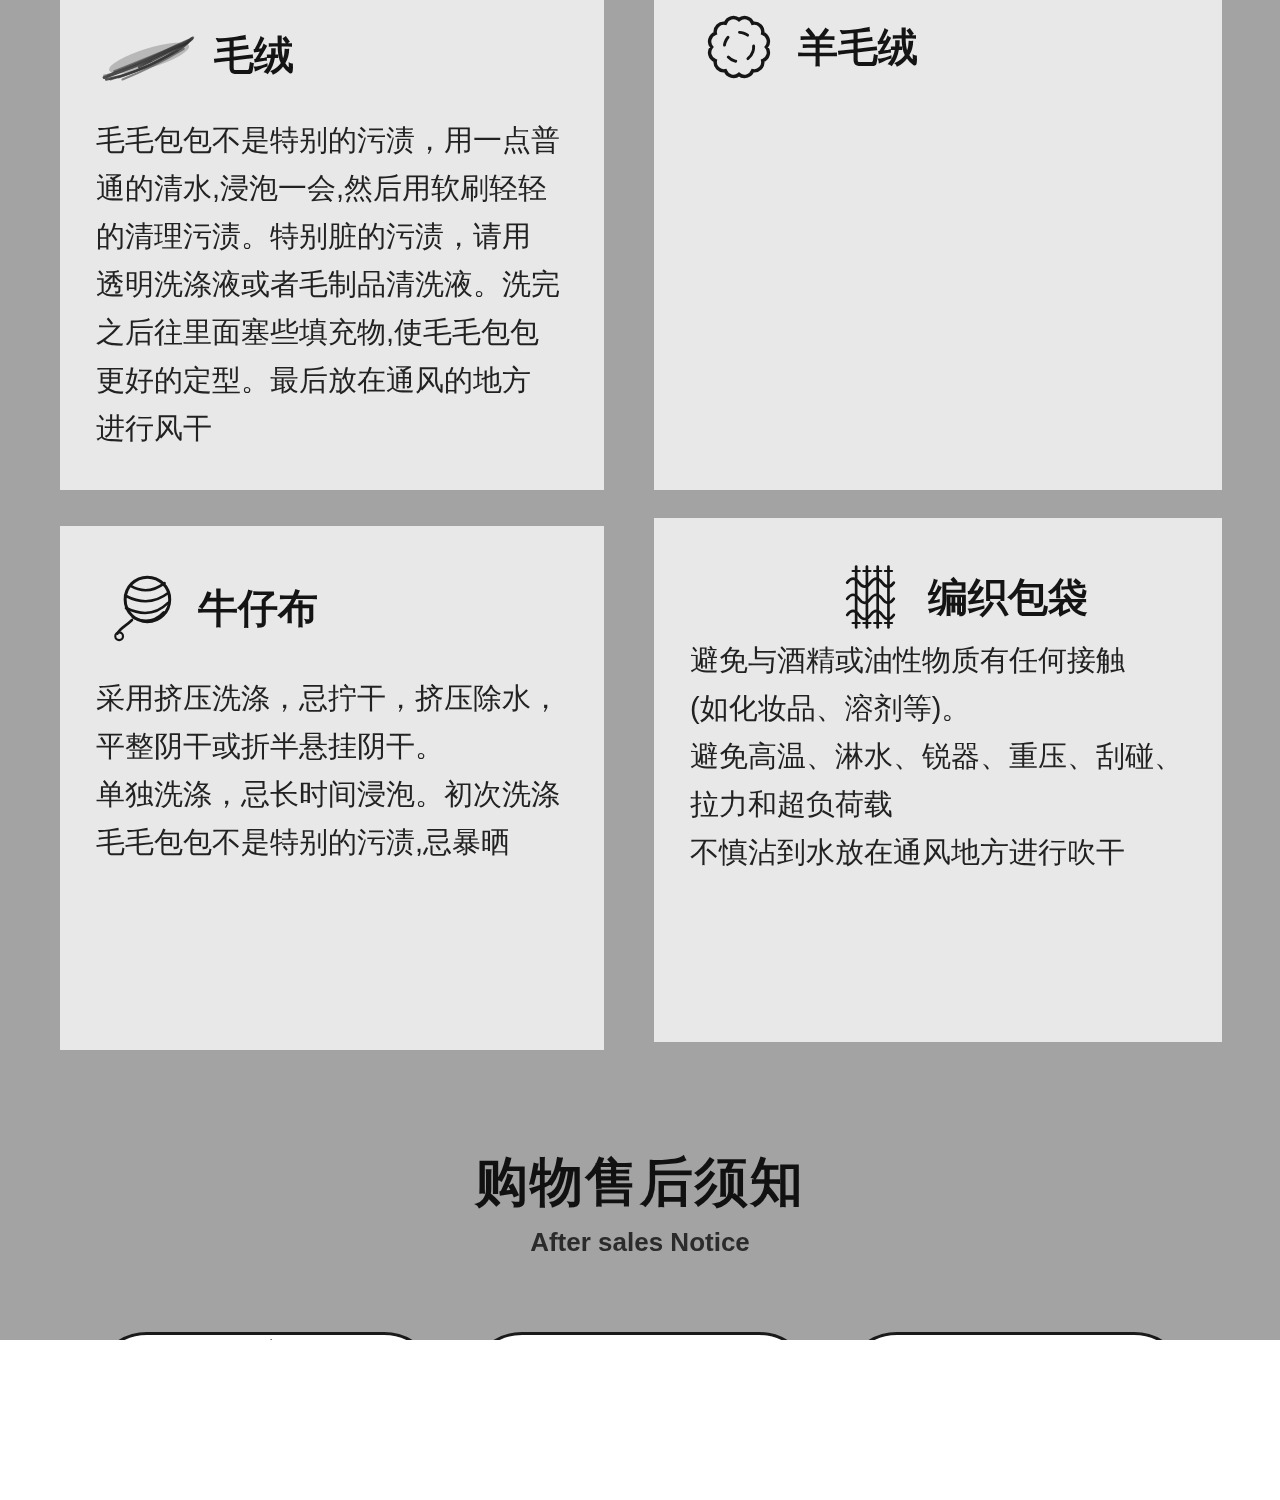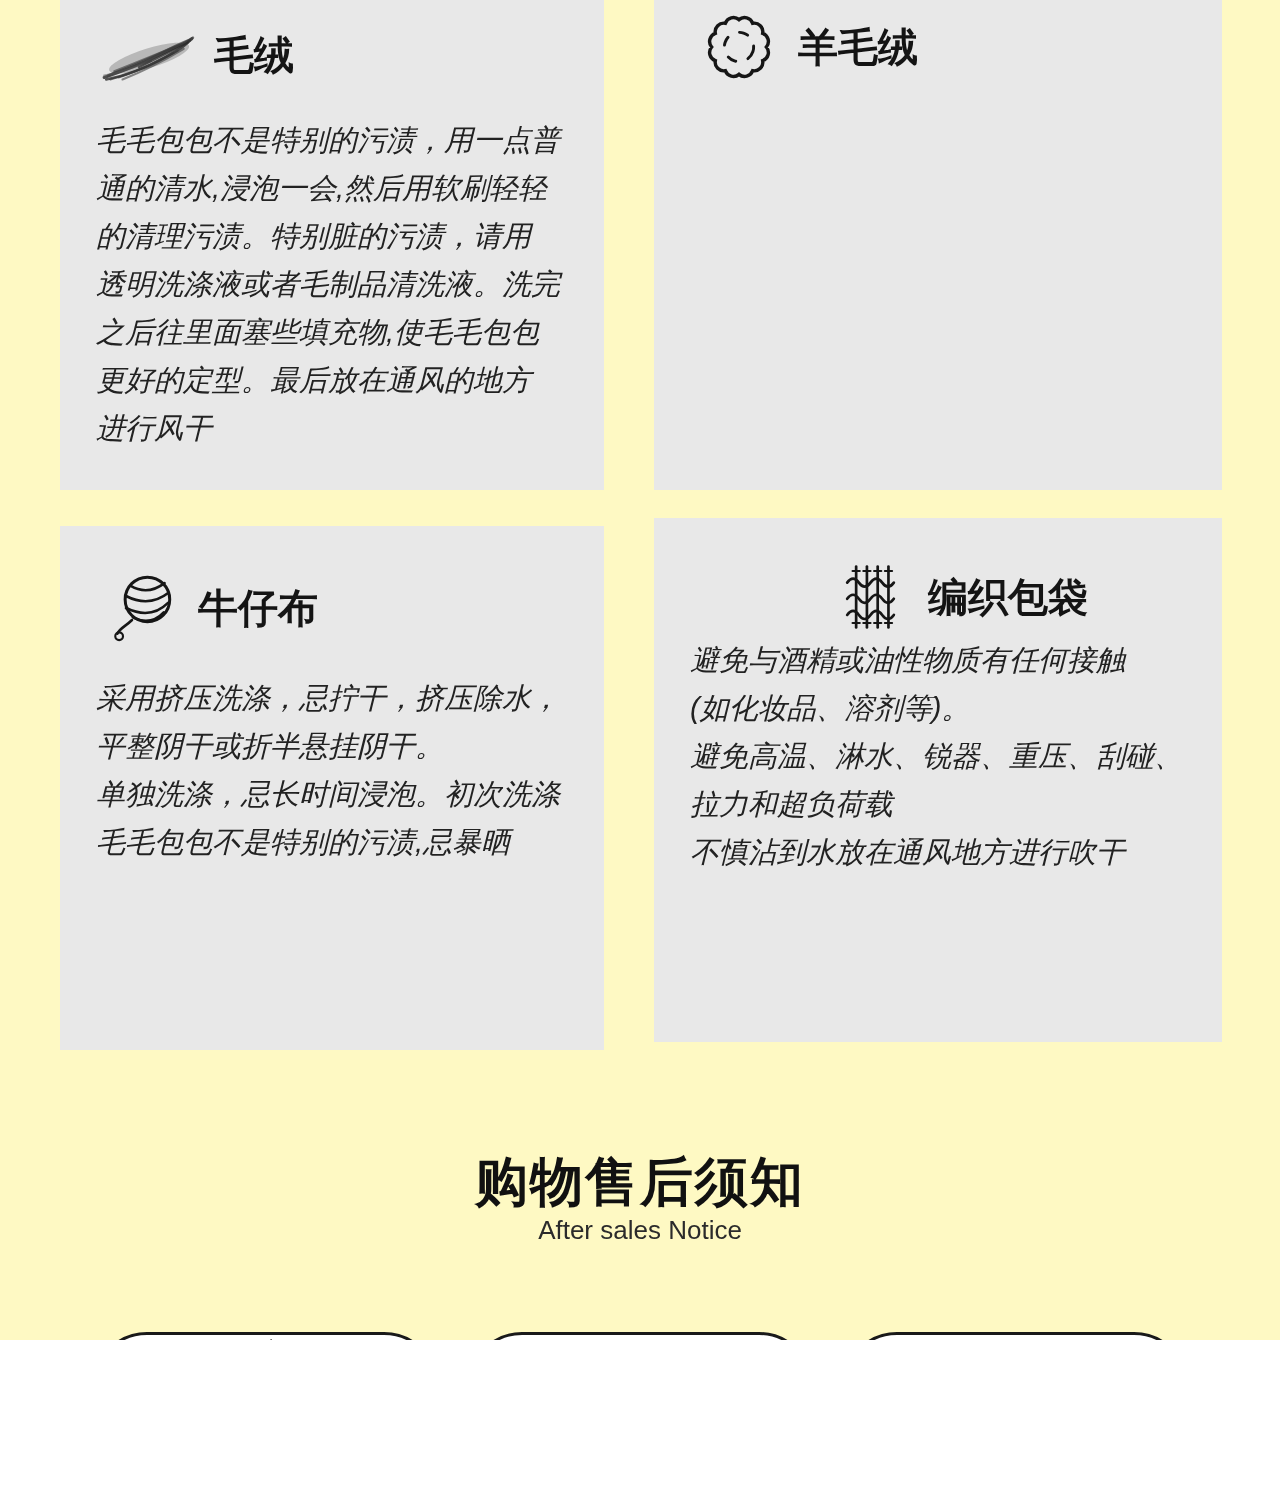--- a/index.html
+++ b/index.html
@@ -1,48 +1,47 @@
 <!DOCTYPE html>
 <html><head>
 <meta charset="utf-8">
 <style>
   html,body{margin:0;padding:0;background:#ffffff;}
   .page{
-    position:relative;width:1280px;height:1340px;overflow:hidden;background:#fef9c3;
+    position:relative;width:1280px;height:1340px;overflow:hidden;background:#a3a3a3;
     font-family:"Liberation Sans","DejaVu Sans",sans-serif;color:#1f1f1f;
   }
   
   .care-card{position:absolute;background:#e8e8e8;box-sizing:border-box;}
   .card-tl{left:60px;top:0;width:544px;height:490px;}
   .card-tr{left:654px;top:0;width:568px;height:490px;}
   .card-bl{left:60px;top:518px;width:544px;height:524px;margin-top:8px;}
   .card-br{left:654px;top:518px;width:568px;height:524px;}
   .card-header{display:flex;align-items:center;}
   .card-tl .card-header{margin:26px 0 0 38px;}
   .card-tr .card-header{margin:6px 0 0 44px;}
   .card-bl .card-header{margin:44px 0 0 48px;}
   .card-br .card-header{margin:40px 0 0 52px;justify-content:center;}
   .card-header .icon{display:flex;align-items:center;justify-content:center;}
   .card-title{
     margin:0 0 0 18px;font-size:40px;font-weight:600;color:#141414;line-height:1.2;
   }
   .card-body{
     margin:0;padding:0 30px 0 36px;font-size:29px;line-height:48px;color:#222222;
     white-space:pre-line;
-    font-style:italic;
   }
   .card-tl .card-body{margin-top:32px;}
   .card-tr .card-body{margin-top:24px;}
   .card-bl .card-body{margin-top:28px;}
   .card-br .card-body{}
   svg{display:block;}
   
   .notice{position:absolute;left:0;top:1152px;width:1280px;text-align:center;}
   .notice-title{margin:0;font-size:53px;font-weight:800;color:#111111;letter-spacing:2px;line-height:1.15;}
-  .notice-subtitle{margin:2px 0 0 0;font-size:26px;font-weight:400;color:#2b2b2b;}
+  .notice-subtitle{margin:14px 0 0 0;font-size:26px;font-weight:700;color:#2b2b2b;}
   
   .services{position:absolute;left:93px;top:1332px;width:1096px;display:flex;gap:30px;}
   .service-card{
     box-sizing:border-box;width:345px;height:290px;border:3px solid #1a1a1a;border-radius:54px;
     background:#ffffff;display:flex;flex-direction:column;align-items:center;
   }
   .service-label{font-size:42px;font-weight:700;color:#111111;line-height:1.25;}
   .service-icon{display:flex;justify-content:center;}
   .icon-return-wrap{margin-top:12px;}
   .icon-invoice-wrap{margin-top:38px;}

